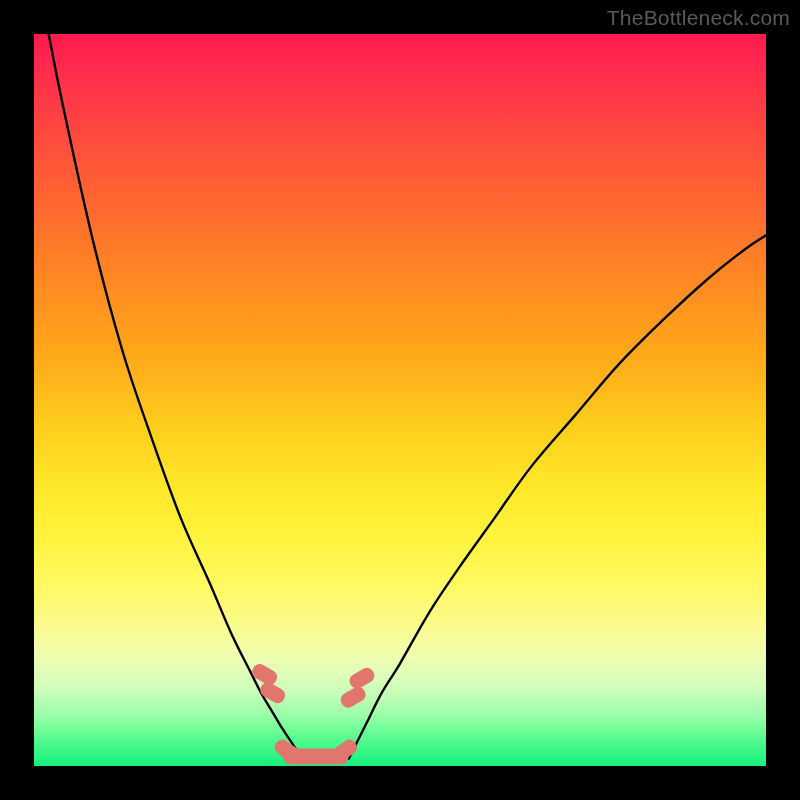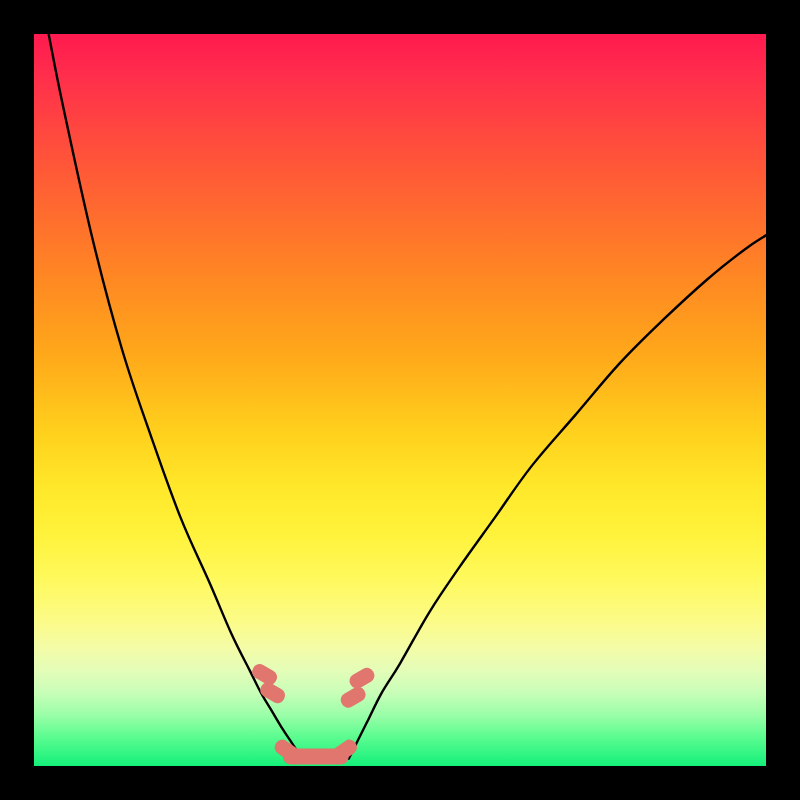--- a/index.html
+++ b/index.html
@@ -79,13 +79,14 @@
         <rect x="223.08" y="627.5" width="15" height="26" rx="7" fill="#e1766f" transform="rotate(-60 230.58 640.5)"></rect>
         <rect x="231.132" y="645.8" width="15" height="26" rx="7" fill="#e1766f" transform="rotate(-60 238.632 658.8)"></rect>
         <rect x="311.652" y="650.192" width="15" height="26" rx="7" fill="#e1766f" transform="rotate(60 319.152 663.192)"></rect>
         <rect x="320.436" y="631.16" width="15" height="26" rx="7" fill="#e1766f" transform="rotate(60 327.936 644.16)"></rect>
         <rect x="248.88000000000002" y="714.484" width="65.87999999999997" height="16" rx="8" fill="#e1766f"></rect>
         <rect x="245.38000000000002" y="703.484" width="15" height="26" rx="7" fill="#e1766f" transform="rotate(-55 252.88000000000002 716.484)"></rect>
         <rect x="303.26" y="703.484" width="15" height="26" rx="7" fill="#e1766f" transform="rotate(55 310.76 716.484)"></rect>
       </g>
   </svg>
 
+  <div class="watermark">TheBottleneck.com</div>
 </div>
 
 </body></html>

